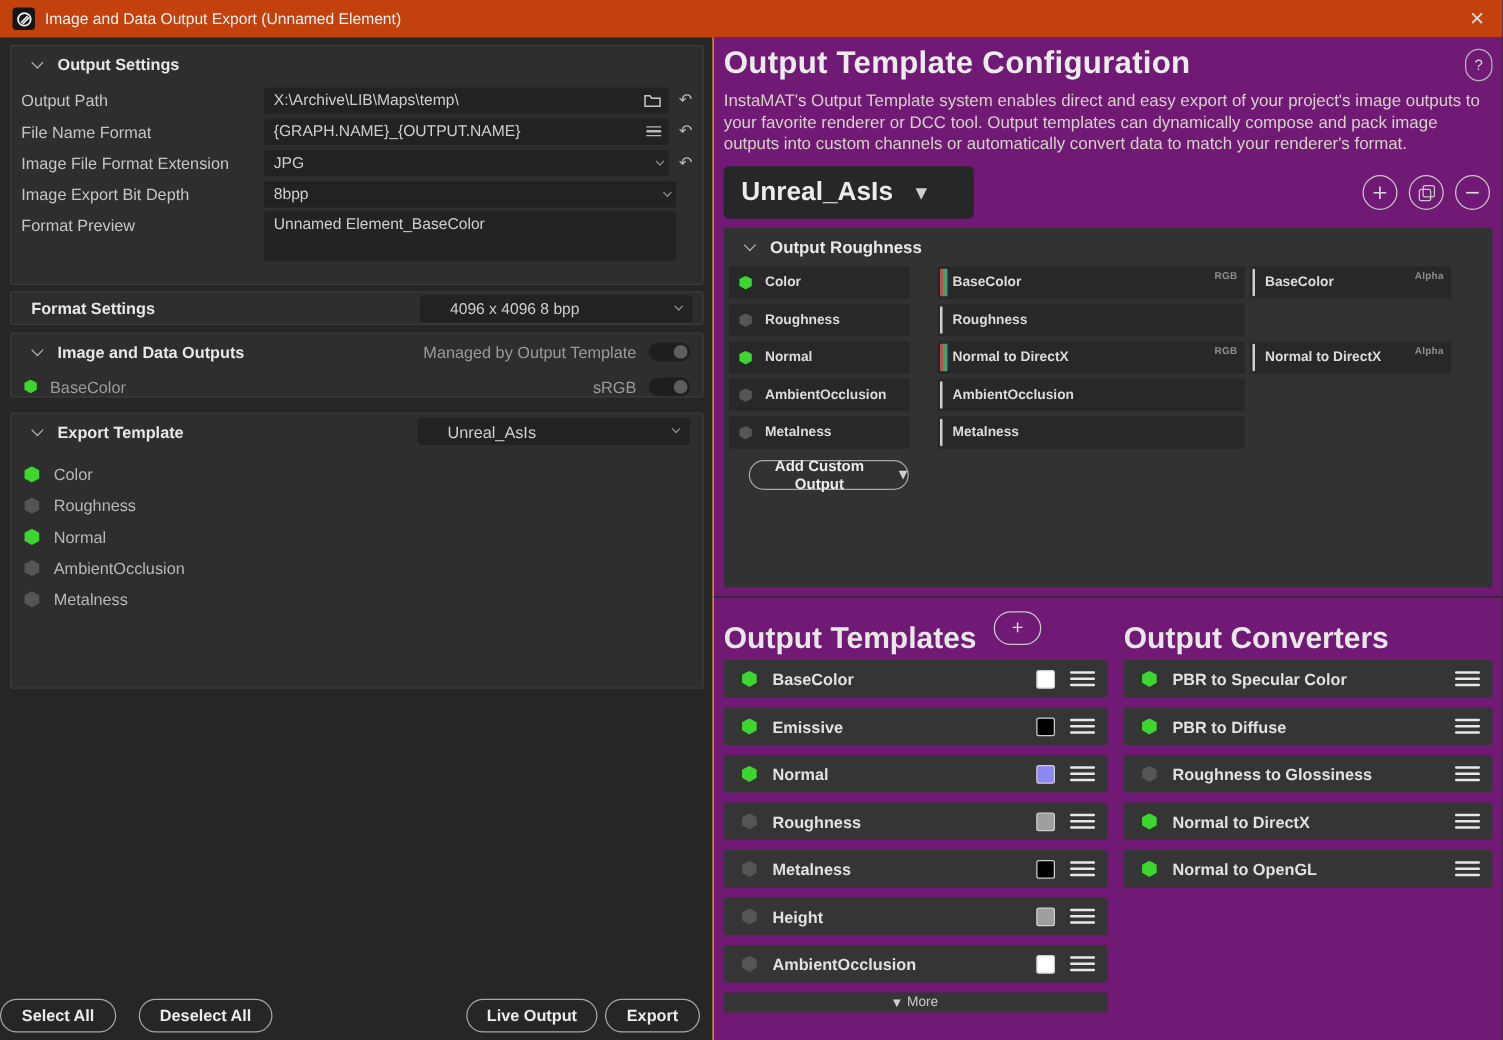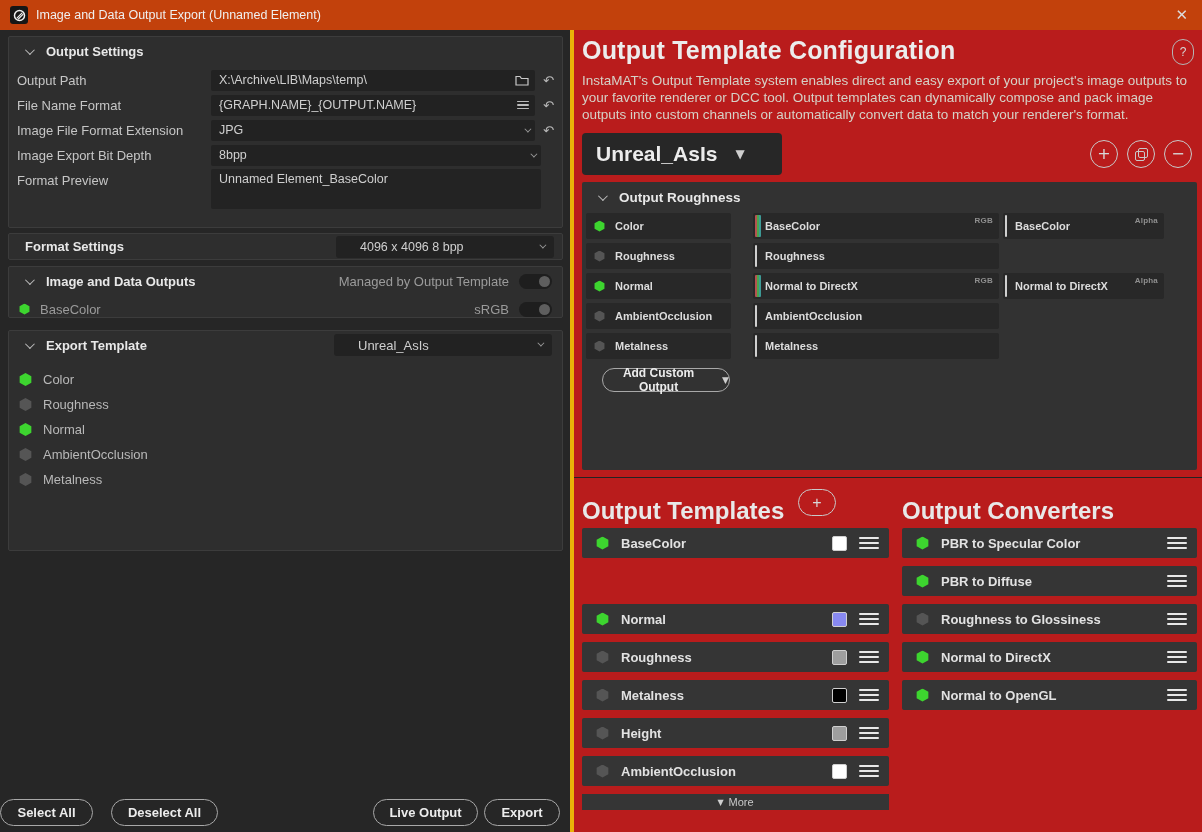--- a/index.html
+++ b/index.html
@@ -45,21 +45,21 @@
   .ddfield .chev{position:absolute;right:10px;top:8px;}
   #boxB{left:8px;top:266px;width:555px;height:52px;}
   .hdr-right{margin-left:auto;display:flex;align-items:center;gap:10px;}
   .muted{color:#9b9b9b;font-size:13px;}
   .b-row{height:28px;display:flex;align-items:center;gap:10px;padding:0 10px;}
   #boxC{left:8px;top:330px;width:555px;height:221px;}
   .list-item{height:25px;display:flex;align-items:center;gap:11px;padding:0 10px;font-size:13px;color:#b8b8b8;cursor:pointer;}
   
   .footer-btn{position:absolute;height:27px;}
   
-  #right{position:absolute;left:570px;top:30px;right:0;bottom:0;background:#b91c1c;border-left:4px solid #eab308;}
+  #right{position:absolute;left:570px;top:30px;right:0;bottom:0;background:#701a75;border-left:1px solid #eab308;}
   .r-title{position:absolute;left:8px;top:6px;font-size:25px;font-weight:bold;color:#ececec;letter-spacing:.2px;}
   .help-pill{position:absolute;right:8px;top:9px;width:22px;height:26px;border:1px solid #b5b5b5;border-radius:11px;display:flex;align-items:center;justify-content:center;font-size:12px;color:#d5d5d5;cursor:pointer;}
   .r-desc{position:absolute;left:8px;top:42px;width:618px;font-size:13.5px;line-height:17px;color:#d6d1c7;}
   .tpl-select{position:absolute;left:8px;top:103px;width:200px;height:42px;background:#272727;border-radius:4px;display:flex;align-items:center;gap:18px;padding:0 14px;cursor:pointer;}
   .tpl-select .name{font-size:21px;font-weight:bold;color:#ececec;}
   .tri{font-family:"DejaVu Sans",sans-serif;color:#cfcfcf;font-size:12px;}
   .circ-row{position:absolute;right:10px;top:110px;display:flex;gap:9px;}
   .circle-btn{width:28px;height:28px;border:1.6px solid #c9c9c9;border-radius:50%;display:flex;align-items:center;justify-content:center;color:#d8d8d8;font-size:16px;cursor:pointer;background:transparent;line-height:1;font-family:"DejaVu Sans",sans-serif;}
   .icon-copy{position:relative;width:13px;height:13px;}
   .icon-copy::before{content:'';position:absolute;left:0;bottom:0;width:8px;height:8px;border:1.3px solid #c9c9c9;border-radius:2px;}
@@ -324,20 +324,30 @@
   <div class="t-row" style="left:8px;top:498px;width:307px;">
     <span class="hexdot on"></span>
     <span class="lbl">BaseColor</span>
     <span class="swatch" style="background: rgb(255, 255, 255);"></span>
     <span class="burger">
         <i></i>
         <i></i>
         <i></i>
       </span>
   </div>
+  <div class="t-row" style="left:8px;top:536px;width:307px;">
+    <span class="hexdot on"></span>
+    <span class="lbl">Emissive</span>
+    <span class="swatch" style="background: rgb(0, 0, 0);"></span>
+    <span class="burger">
+        <i></i>
+        <i></i>
+        <i></i>
+      </span>
+  </div>
   <div class="t-row" style="left:8px;top:574px;width:307px;">
     <span class="hexdot on"></span>
     <span class="lbl">Normal</span>
     <span class="swatch" style="background: rgb(136, 137, 241);"></span>
     <span class="burger">
         <i></i>
         <i></i>
         <i></i>
       </span>
   </div>

